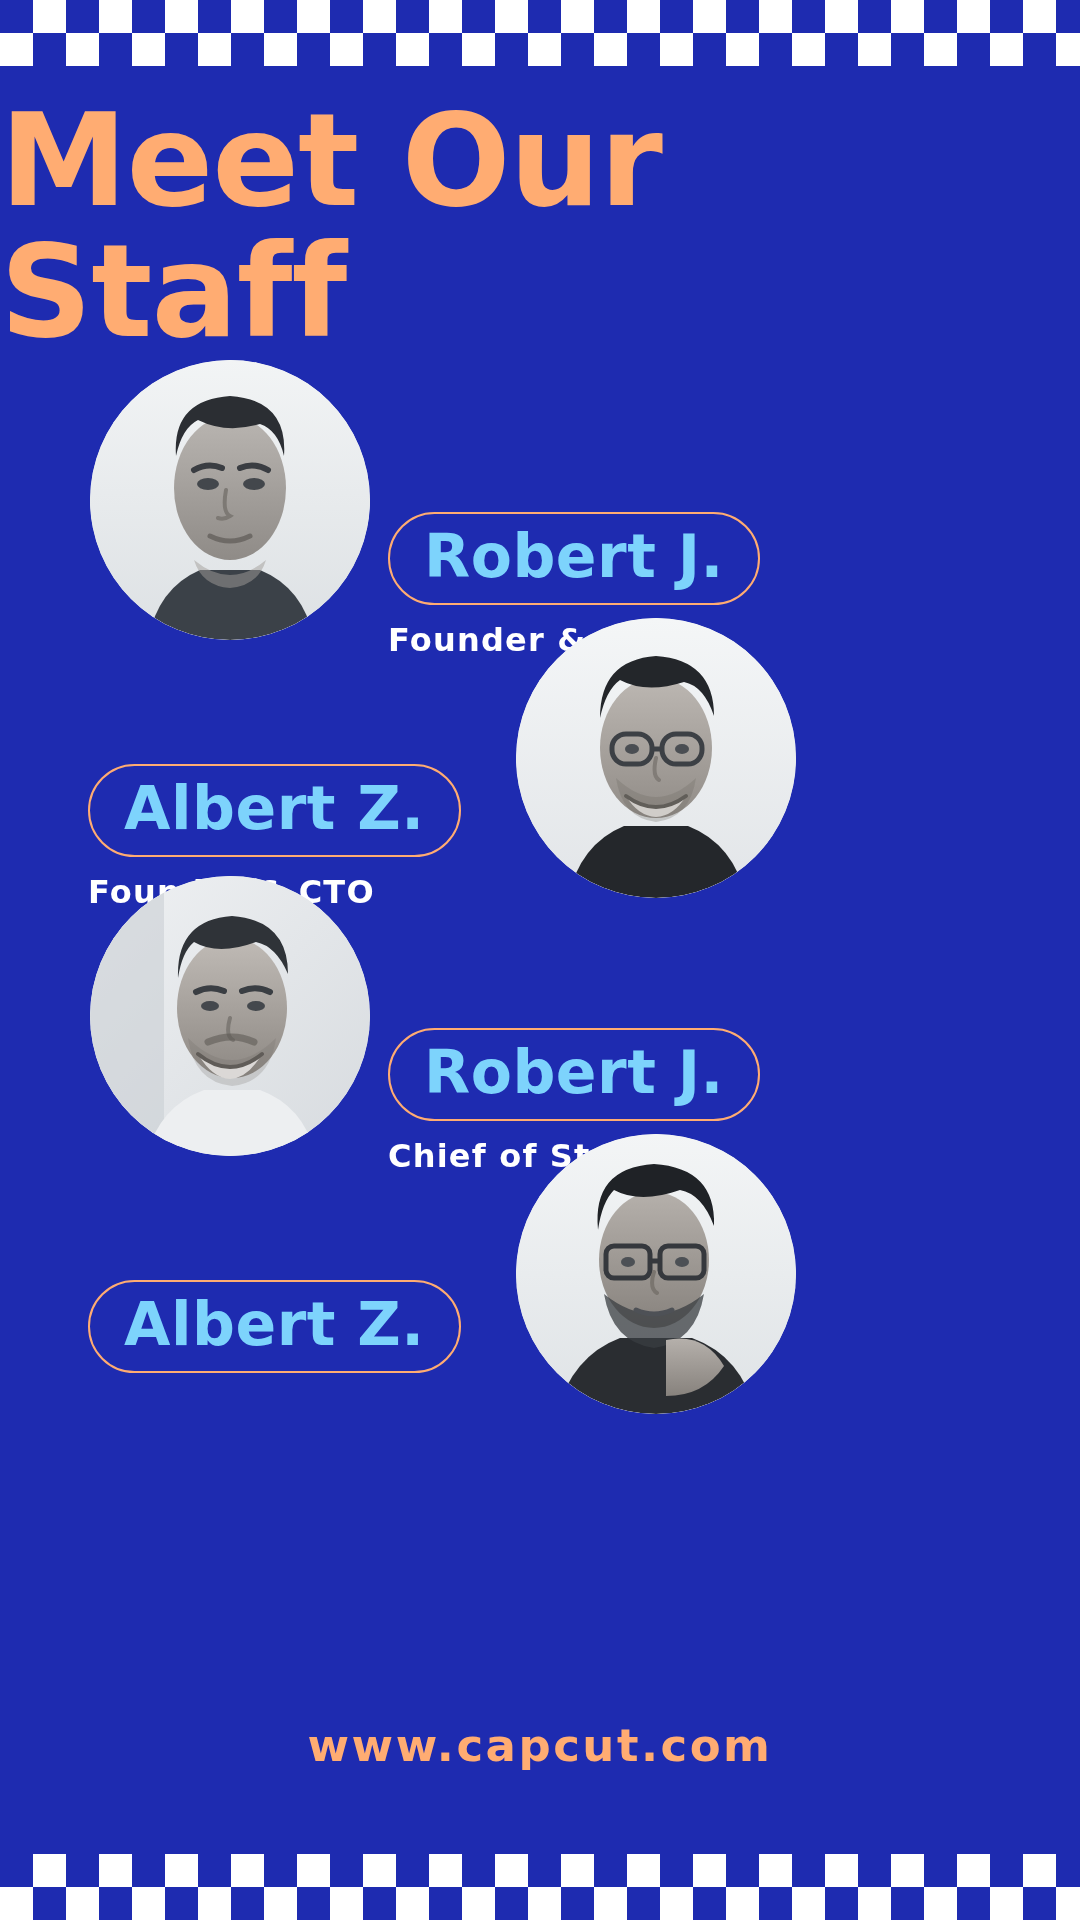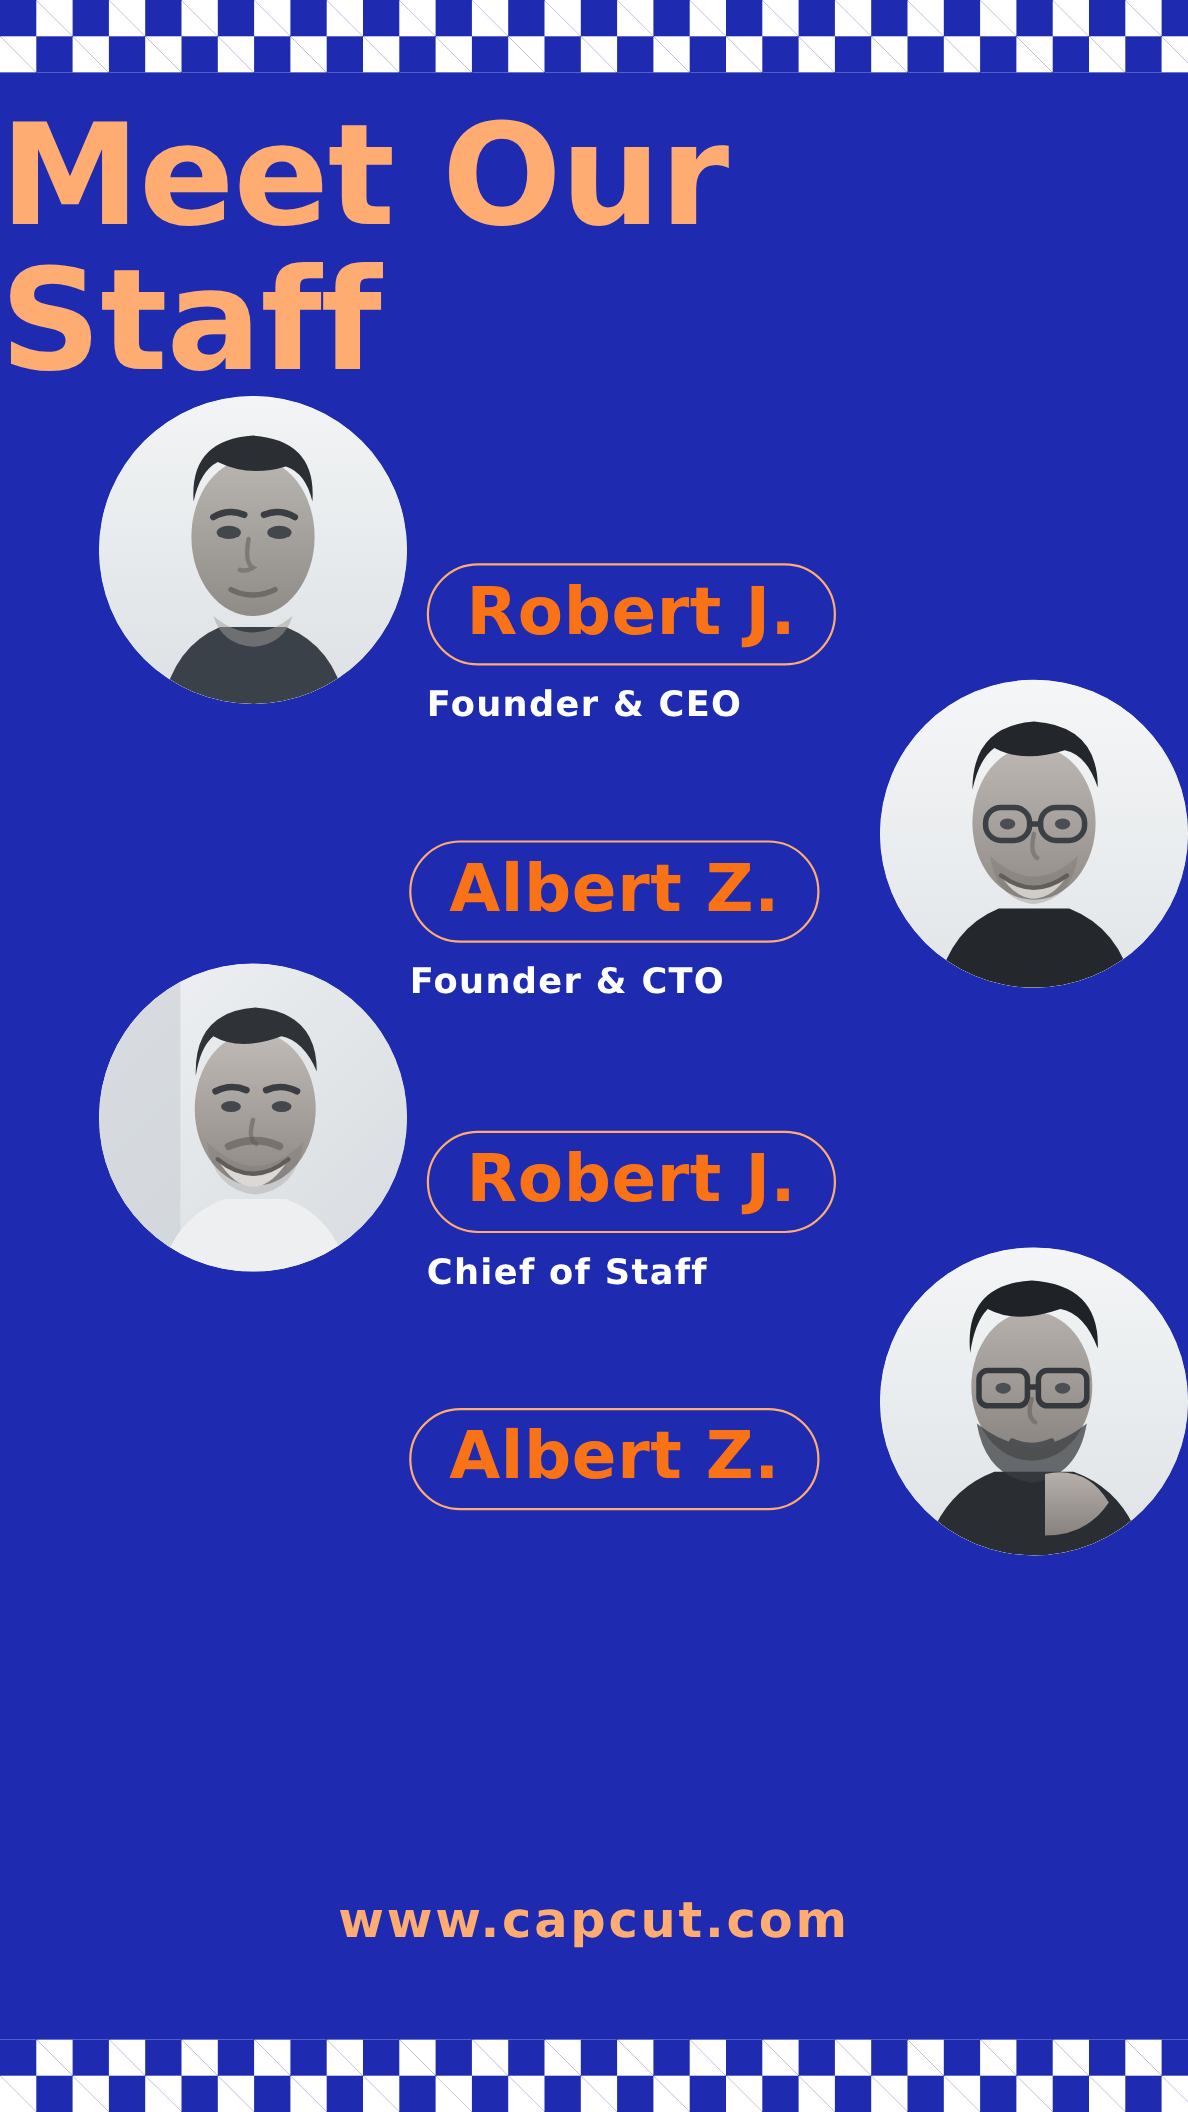--- a/index.html
+++ b/index.html
@@ -64,21 +64,21 @@
     width: 1080px;
   }
 
   .row {
     position: relative;
     height: 258px;
     display: flex;
     align-items: flex-start;
   }
   .row.left-photo  { justify-content: flex-start; }
-  .row.right-photo { justify-content: flex-end; gap: 35px; }
+  .row.right-photo { justify-content: flex-start; gap: 35px; }
 
   .avatar {
     width: 280px;
     height: 280px;
     border-radius: 50%;
     overflow: hidden;
     flex: 0 0 auto;
     position: relative;
     background: #E9ECEF;
   }
@@ -88,21 +88,21 @@
     flex: 0 0 auto;
     position: relative;
   }
   .info.align-left  { text-align: left; }
 
   .name-badge {
     display: inline-block;
     border: 2px solid #FFAC72;
     border-radius: 48px;
     padding: 8px 34px 12px 34px;
-    color: #f97316;
+    color: #7dd3fc;
     font-family: "DejaVu Sans", sans-serif;
     font-weight: 700;
     font-size: 60px;
     line-height: 1.15;
     letter-spacing: 0.5px;
     white-space: nowrap;
   }
 
   .role {
     color: #FFFFFF;

